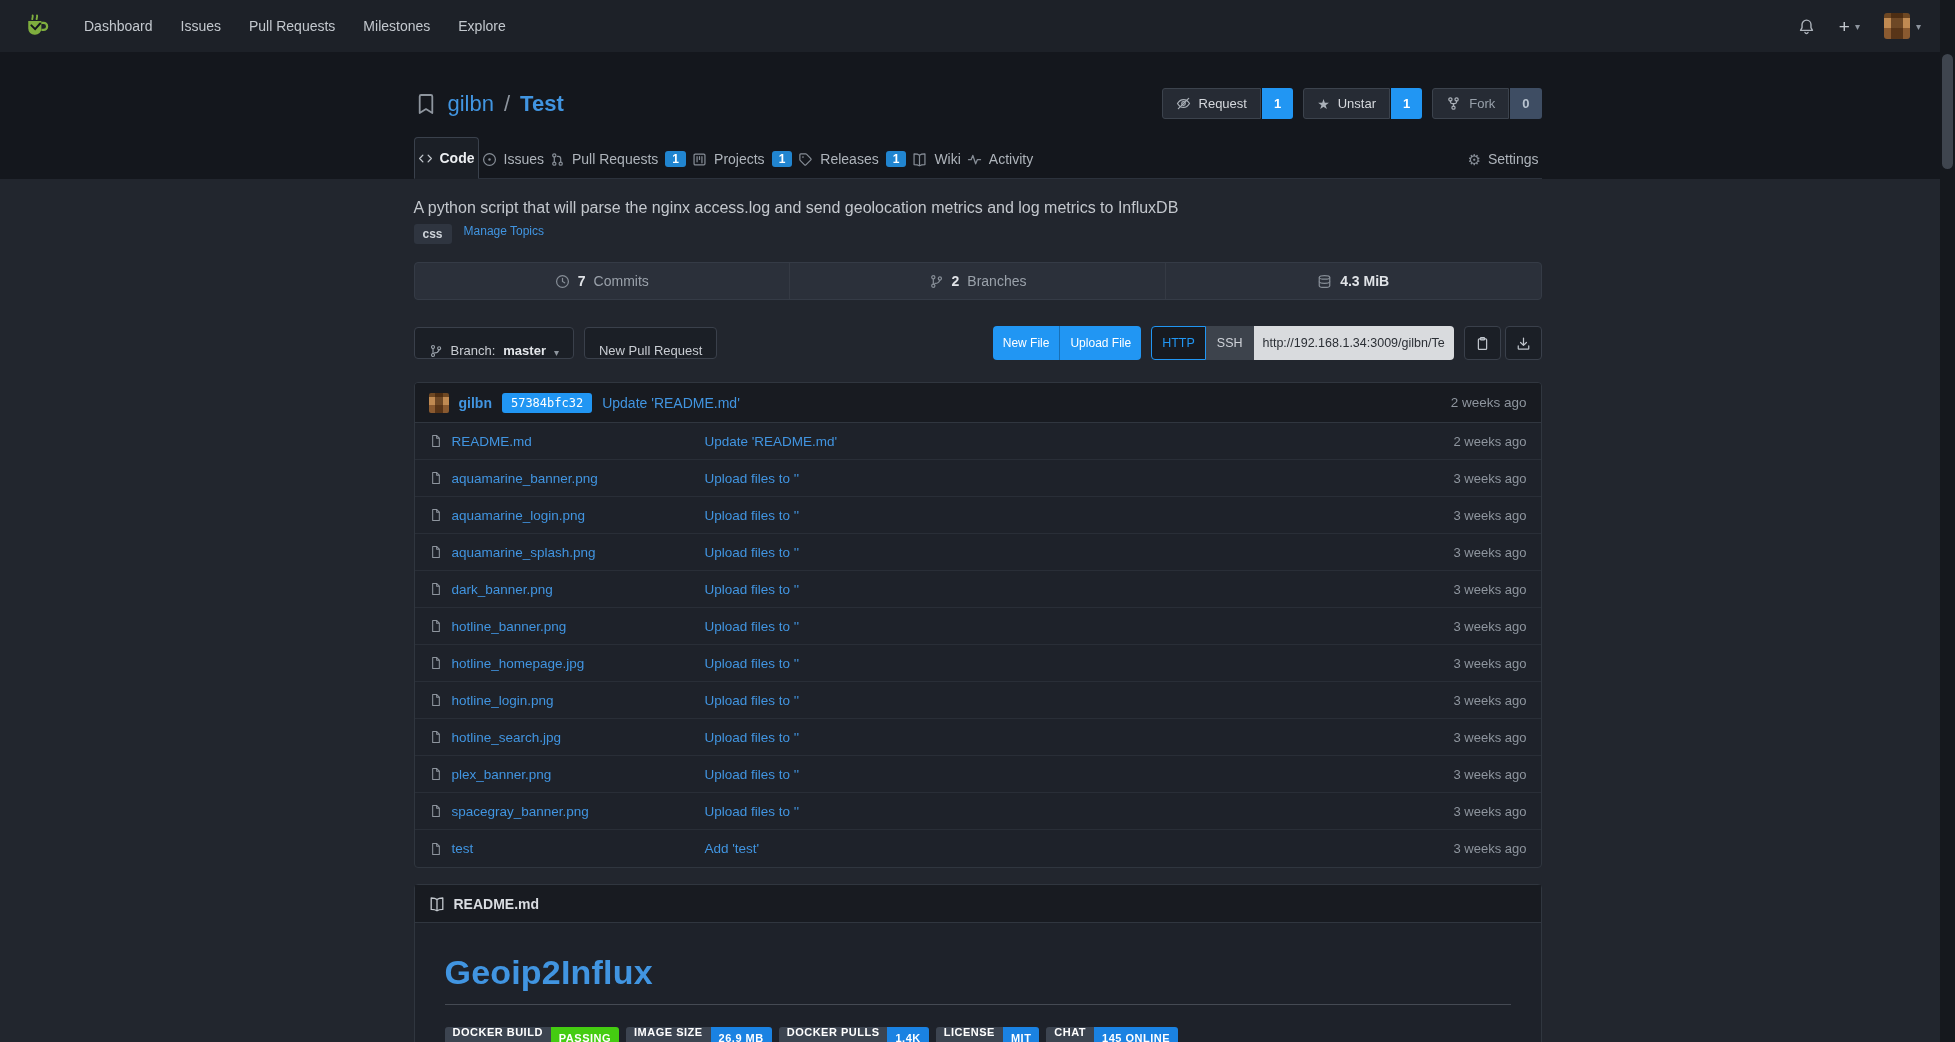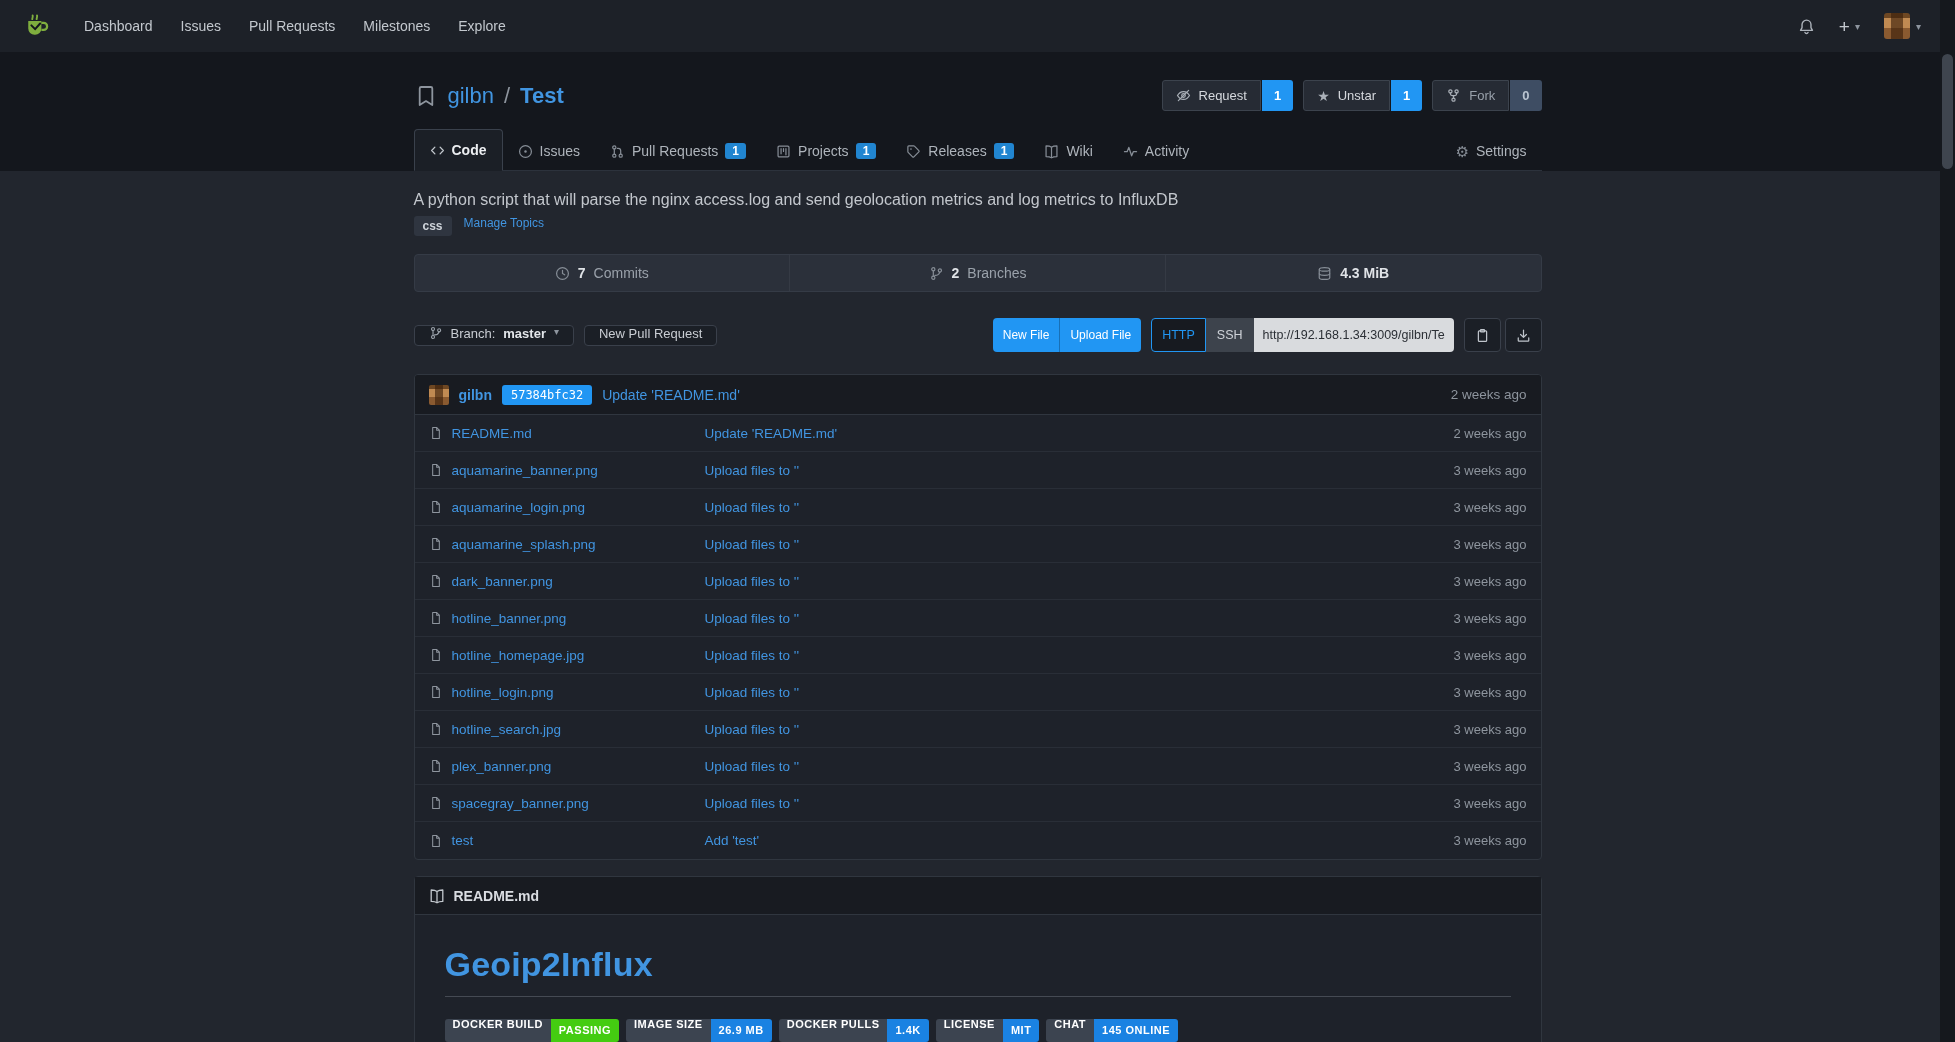--- a/index.html
+++ b/index.html
@@ -5,21 +5,21 @@
   :root{
     --accent:#2196f3; --link:#4195e1; --green:#44cc11; --shield-blue:#1a82e2; --badge-blue:#2185d0;
     --bg:#22262e; --bg-dark:#14171d; --navbar:#1d2128; --panel:#1e222a; --panel-head:#181b21;
     --border:#30363f; --border-soft:#292e37; --text:#c9cdd3; --muted:#8e959e;
   }
   *{box-sizing:border-box;margin:0;padding:0}
   html,body{width:1955px;height:1042px;overflow:hidden}
   body{background:var(--bg);font-family:"Liberation Sans",sans-serif;font-size:14px;color:var(--text)}
   a{text-decoration:none;color:inherit}
   [data-interactable="true"]{cursor:pointer}
-  .container{width:1128px;margin:4px auto}
+  .container{width:1128px;margin:12px auto}
   svg{flex:none}
 
   
   .navbar{height:52px;background:var(--navbar);display:flex;align-items:center;padding:0 18px 0 22px}
   .logo{display:flex;align-items:center;margin-right:18px}
   .nav-items{display:flex;align-items:center;height:100%}
   .nav-item{color:#c3c8ce;font-size:14px;padding:0 14px;display:flex;align-items:center;height:100%}
   .nav-right{margin-left:auto;display:flex;align-items:center;gap:24px;padding-right:16px}
   .nav-icon{color:#aeb4bc;display:flex;align-items:center;gap:5px}
   .plus-glyph{font-size:19px;line-height:1;color:#c3c8ce}
@@ -43,21 +43,21 @@
   .action-btn{display:flex;align-items:center;gap:8px;background:#262b34;border:1px solid #3c434d;
     color:#d5d8dd;font-size:13px;padding:0 13px;height:31px;border-radius:3px 0 0 3px;font-family:inherit}
   .action-btn .abicon{color:#aab0b8;display:flex}
   .action-btn.dim{color:#98a0aa}
   .star-glyph{font-size:14px;color:#e4e7ea;line-height:1}
   .count-box{display:flex;align-items:center;background:var(--accent);color:#fff;font-weight:700;
     font-size:13px;padding:0 12px;height:31px;border-radius:0 3px 3px 0;margin-left:1px}
   .count-box.dim{background:#3e4d63;color:#b9c4d0}
 
   .tabs{display:flex;align-items:flex-end;margin-top:18px;border-bottom:1px solid #2c323c}
-  .tab{display:flex;align-items:center;gap:7px;padding:12px 15px;font-size:14px;color:#aeb4bb;margin-bottom:-1px}
+  .tab{display:flex;align-items:center;gap:7px;padding:12px 3px;font-size:14px;color:#aeb4bb;margin-bottom:-1px}
   .tab .ticon{color:#868d96;display:flex;font-size:15px;line-height:1}
   .tab.active{background:#1b1f26;border:1px solid #3a414c;border-bottom-color:#1b1f26;border-radius:4px 4px 0 0;
     color:#eceef1;font-weight:700}
   .tab.active .ticon{color:#c3c8ce}
   .tab-badge{background:var(--badge-blue);color:#fff;font-size:12px;font-weight:600;padding:1px 7px;border-radius:3px}
   .tab.settings{margin-left:auto;color:#aeb4bb}
 
   
   .desc{margin-top:20px;font-size:16px;color:#c3c7cd}
   .topics{margin-top:7px;display:flex;gap:12px}
@@ -65,22 +65,22 @@
   .manage-topics{color:var(--link);font-size:12px}
 
   .stats{margin-top:18px;display:flex;background:#2b303a;border:1px solid #353b46;border-radius:4px;height:38px}
   .stat{flex:1;display:flex;align-items:center;justify-content:center;gap:8px;color:#9aa1aa;font-size:14px;
     border-left:1px solid rgba(255,255,255,.05)}
   .stat:first-child{border-left:none}
   .stat b{color:#e0e3e7}
   .stat .sicon{color:#868d96;display:flex}
 
   .toolbar{margin-top:26px;display:flex;align-items:center;gap:10px;height:34px}
-  .btn{display:flex;align-items:flex-start;gap:8px;background:#1b1f26;border:1px solid #3a404b;border-radius:4px;
-    color:#c9cdd3;font-size:13px;height:21px;padding:0 14px;font-family:inherit}
+  .btn{display:flex;align-items:flex-end;gap:8px;background:#1b1f26;border:1px solid #3a404b;border-radius:4px;
+    color:#c9cdd3;font-size:13px;height:32px;padding:0 14px;font-family:inherit}
   .btn b{color:#e3e6ea}
   .btn .bicon{color:#9aa1aa;display:flex}
   .btn-group-blue{margin-left:auto;display:flex}
   .btn-blue{background:var(--accent);border:none;color:#fff;font-size:12px;height:34px;padding:0 10px;font-family:inherit}
   .btn-blue:first-child{border-radius:4px 0 0 4px}
   .btn-blue:last-child{border-radius:0 4px 4px 0;border-left:1px solid rgba(0,0,0,.25)}
   .clone-group{display:flex;height:34px}
   .proto{height:34px;font-size:12.5px;font-family:inherit;padding:0 10px}
   .proto.http{background:#171a20;color:var(--accent);border:1px solid var(--accent);border-radius:4px 0 0 4px}
   .proto.ssh{background:#3d434c;color:#ced2d8;border:1px solid #3d434c}

